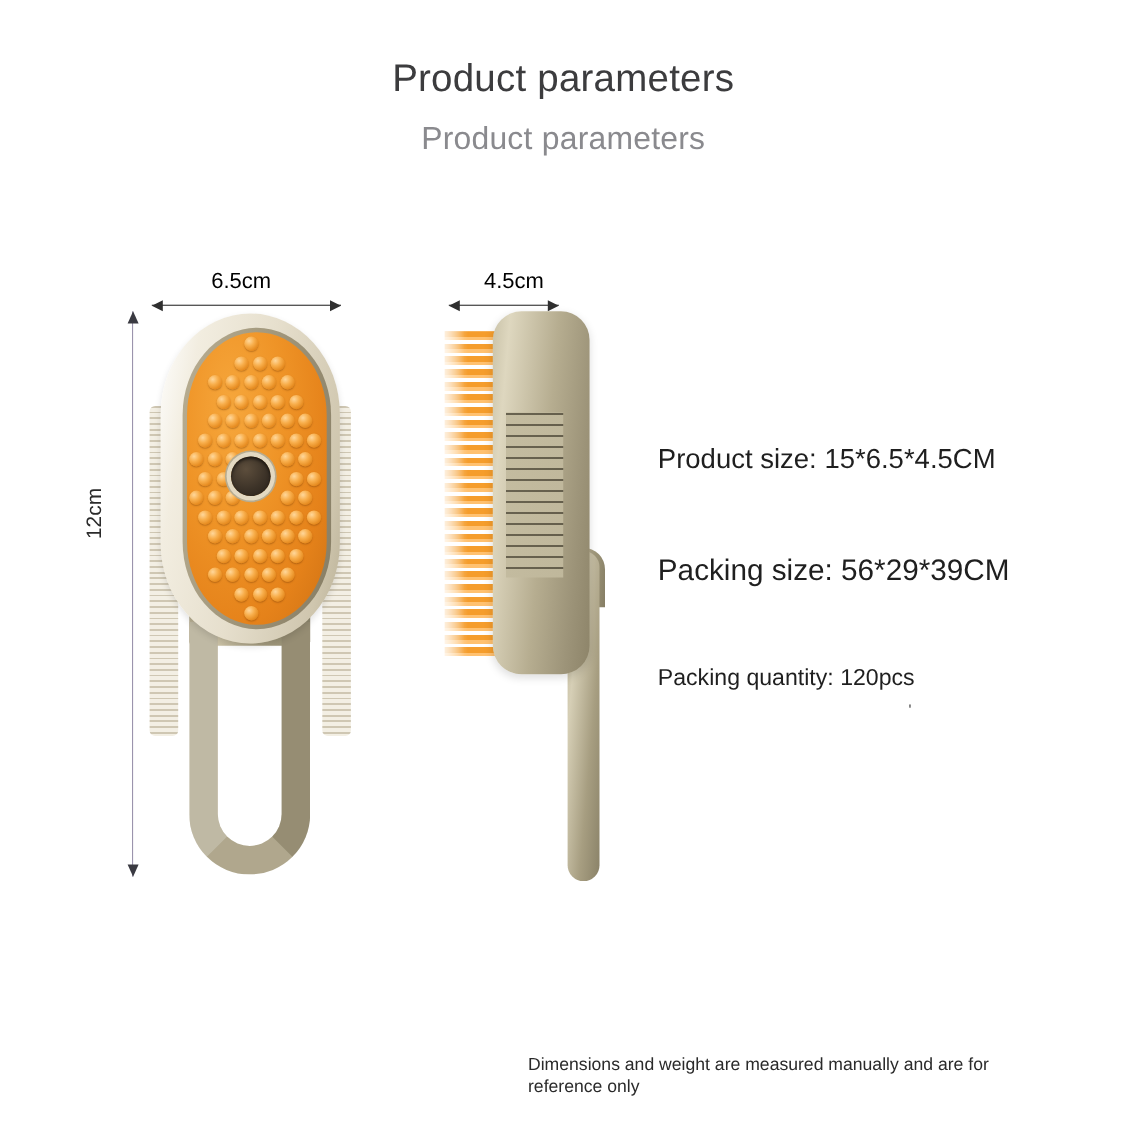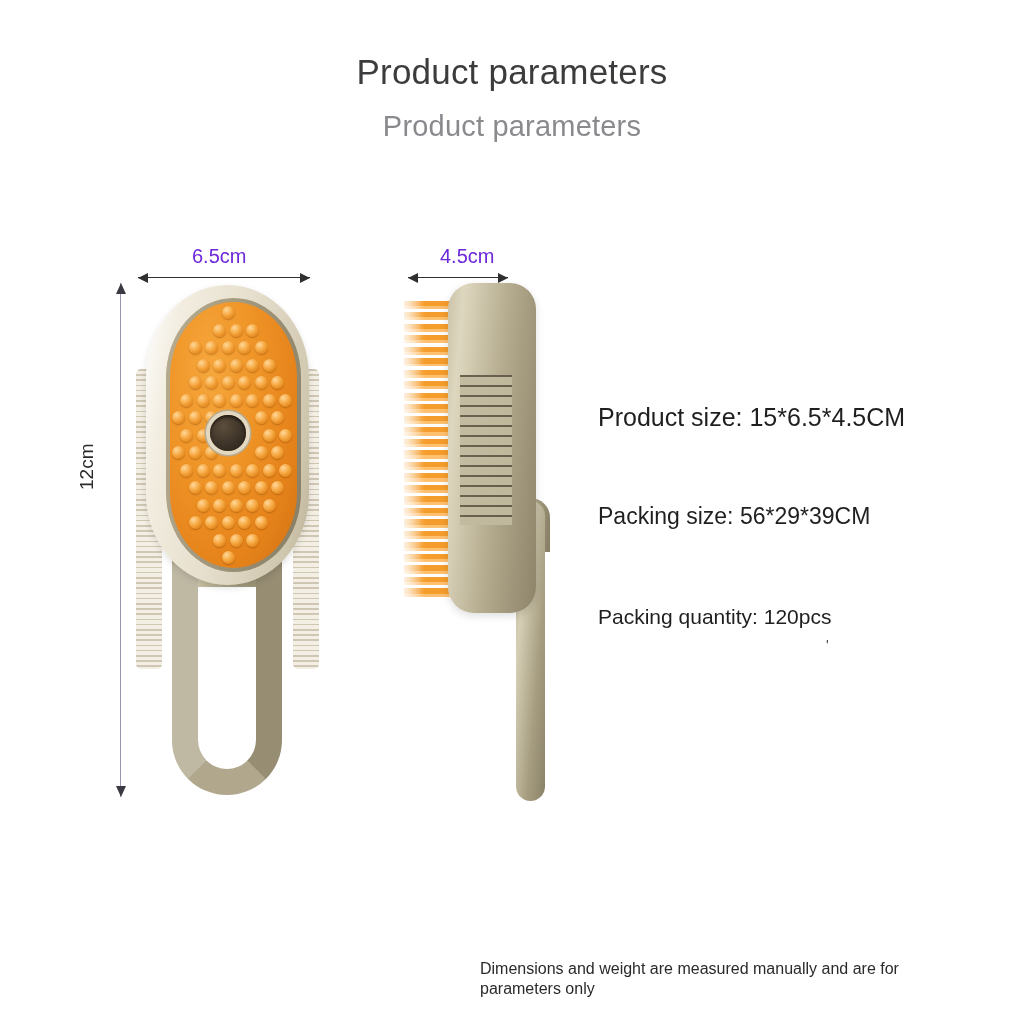--- a/index.html
+++ b/index.html
@@ -42,21 +42,21 @@
     font-size: 29px;
     font-weight: 400;
     letter-spacing: 0.2px;
     color: #8a8a8e;
   }
 
   
   .dim-label {
     position: absolute;
     font-size: 20px;
-    color: #6d28d9;
+    color: #000000;
     white-space: nowrap;
   }
   .dim-label-top-left { left: 192px; top: 245px; }
   .dim-label-top-right { left: 440px; top: 245px; }
 
   .dim-label-vert {
     position: absolute;
     left: 76px;
     top: 490px;
     font-size: 19px;
@@ -118,21 +118,21 @@
   .varrow .vcap-t { top: 0; border-bottom: 11px solid #3a3a42; }
   .varrow .vcap-b { bottom: 0; border-top: 11px solid #3a3a42; }
 
   
   .spec {
     position: absolute;
     color: #1f1f1f;
     white-space: nowrap;
   }
   .spec-1 { left: 598px; top: 403px; font-size: 25px; }
-  .spec-2 { left: 598px; top: 503px; font-size: 23px; }
+  .spec-2 { left: 598px; top: 503px; font-size: 27px; }
   .spec-3 { left: 598px; top: 605px; font-size: 21px; }
   .spec-tick {
     position: absolute;
     left: 826px;
     top: 637px;
     font-size: 14px;
     color: #444;
   }
 
   
@@ -460,15 +460,15 @@
     <div class="sv-body">
       <div class="sv-grille"></div>
     </div>
   </div>
 
   <div class="spec spec-1">Product size: 15*6.5*4.5CM</div>
   <div class="spec spec-2">Packing size: 56*29*39CM</div>
   <div class="spec spec-3">Packing quantity: 120pcs</div>
   <div class="spec-tick">'</div>
 
-  <div class="footnote">Dimensions and weight are measured manually and are for parameters only</div>
+  <div class="footnote">Dimensions and weight are measured manually and are for reference only</div>
 
 </div>
 
 </body></html>

